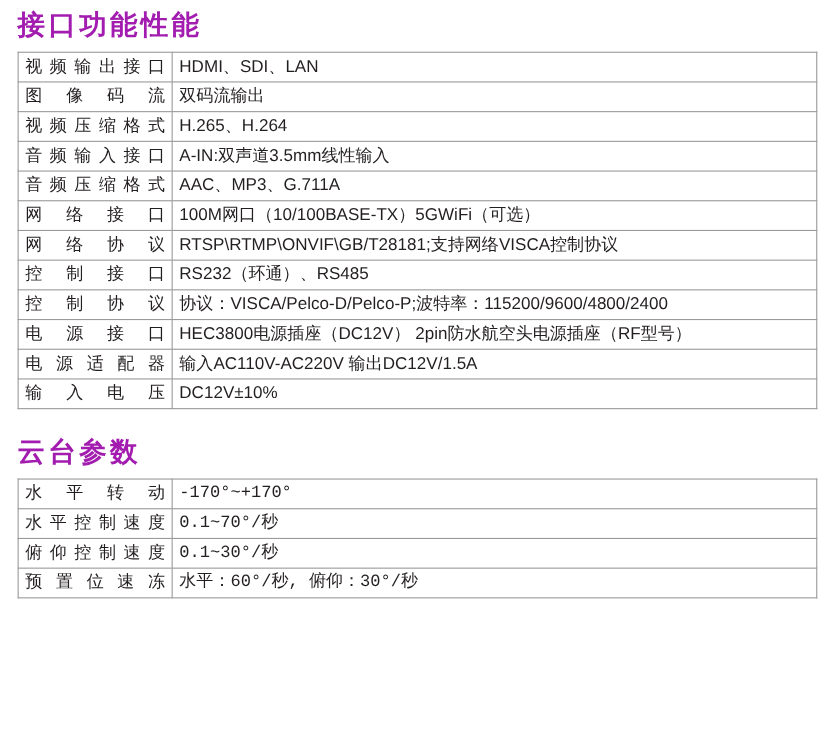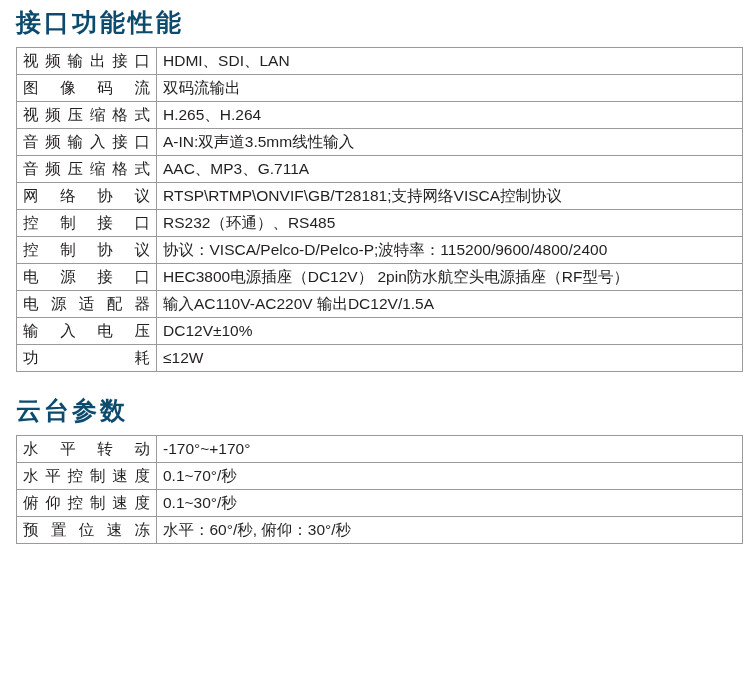--- a/index.html
+++ b/index.html
@@ -15,21 +15,21 @@
     -webkit-font-smoothing: antialiased;
   }
   .page {
     position: relative;
     width: 750px;
     height: 674px;
     box-sizing: border-box;
     padding: 0 8px;
   }
   .section-title {
-    color: #0c4a6e;
+    color: #a21caf;
     font-size: 25px;
     font-weight: bold;
     letter-spacing: 3px;
     margin: 6px 0 8px 8px;
     font-family: "DejaVu Sans", "Liberation Sans", sans-serif;
   }
   .section-title.second {
     margin-top: 22px;
   }
   table.spec {
@@ -57,21 +57,21 @@
     white-space: nowrap;
     background: #ffffff;
   }
   td.value {
     width: 586px;
     text-align: left;
     padding-left: 8px;
     font-size: 15.5px;
   }
   .pan-table td.label { width: 140px; }
-  .pan-table td.value { width: 586px; }
+  .pan-table td.value { width: 586px; font-family: Liberation Mono, monospace; }
 </style>
 </head>
 <body>
 
 <div class="page">
 
   <h2 class="section-title">接口功能性能</h2>
 
   <table class="spec interface-table">
     <tbody>
@@ -89,20 +89,24 @@
       </tr>
       <tr>
         <td class="label">音频输入接口</td>
         <td class="value">A-IN:双声道3.5mm线性输入</td>
       </tr>
       <tr>
         <td class="label">音频压缩格式</td>
         <td class="value">AAC、MP3、G.711A</td>
       </tr>
       <tr>
+        <td class="label">网络接口</td>
+        <td class="value">100M网口（10/100BASE-TX）5GWiFi（可选）</td>
+      </tr>
+      <tr>
         <td class="label">网络协议</td>
         <td class="value">RTSP\RTMP\ONVIF\GB/T28181;支持网络VISCA控制协议</td>
       </tr>
       <tr>
         <td class="label">控制接口</td>
         <td class="value">RS232（环通）、RS485</td>
       </tr>
       <tr>
         <td class="label">控制协议</td>
         <td class="value">协议：VISCA/Pelco-D/Pelco-P;波特率：115200/9600/4800/2400</td>
@@ -111,24 +115,20 @@
         <td class="label">电源接口</td>
         <td class="value">HEC3800电源插座（DC12V） 2pin防水航空头电源插座（RF型号）</td>
       </tr>
       <tr>
         <td class="label">电源适配器</td>
         <td class="value">输入AC110V-AC220V  输出DC12V/1.5A</td>
       </tr>
       <tr>
         <td class="label">输入电压</td>
         <td class="value">DC12V±10%</td>
-      </tr>
-      <tr>
-        <td class="label">功耗</td>
-        <td class="value">≤12W</td>
       </tr>
     </tbody>
   </table>
 
   <h2 class="section-title second">云台参数</h2>
 
   <table class="spec pan-table">
     <tbody>
       <tr>
         <td class="label">水平转动</td>

